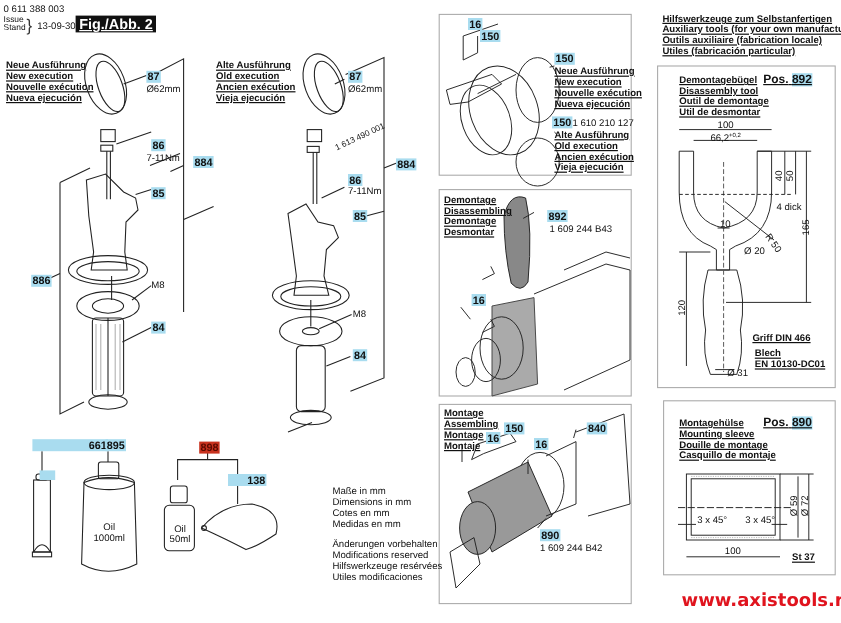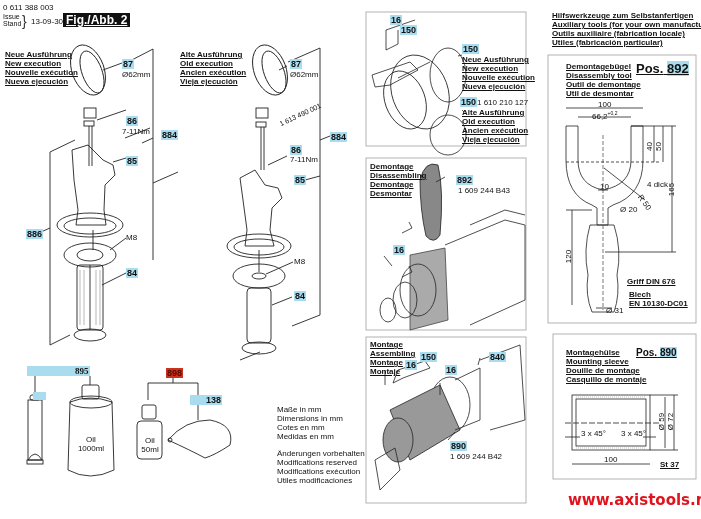--- a/index.html
+++ b/index.html
@@ -222,42 +222,42 @@
 <div class="abs t" style="left:278px;top:120px;font-size:7px;transform:rotate(-25deg);transform-origin:left top;">1 613 490 001</div>
 <div class="tag" style="left:290px;top:145px;">86</div>
 <div class="abs t" style="left:290px;top:155px;">7-11Nm</div>
 <div class="tag" style="left:330px;top:132px;">884</div>
 <div class="tag" style="left:294px;top:175px;">85</div>
 <div class="abs t" style="left:294px;top:257px;">M8</div>
 <div class="tag" style="left:294px;top:291px;">84</div>
 
 <div class="tag" style="left:27px;top:366px;padding-left:47px;">661</div>
 <div class="abs" style="left:33px;top:392px;width:13px;height:8px;background:#a9dcef;"></div>
-<div class="tag" style="left:74px;top:366px;font-family:Liberation Serif, serif;">895</div>
+<div class="tag" style="left:88px;top:366px;">895</div>
 <div class="abs t" style="left:76px;top:435px;text-align:center;width:30px;">
   <div>Oil</div>
     <div>1000ml</div>
 </div>
 <div class="tag red" style="left:166px;top:368px;">898</div>
 <div class="tag" style="left:190px;top:395px;padding-left:16px;">138</div>
 <div class="abs t" style="left:140px;top:436px;text-align:center;width:20px;">
   <div>Oil</div>
     <div>50ml</div>
 </div>
 
 <div class="abs t" style="left:277px;top:405px;">
   <div>Maße in mm</div>
     <div>Dimensions in mm</div>
     <div>Cotes en mm</div>
     <div>Medidas en mm</div>
 </div>
 <div class="abs t" style="left:277px;top:449px;">
   <div>Änderungen vorbehalten</div>
     <div>Modifications reserved</div>
-    <div>Modifications exécution</div>
+    <div>Hilfswerkzeuge resérvées</div>
     <div>Utiles modificaciones</div>
 </div>
 
 <div class="tag" style="left:390px;top:15px;">16</div>
 <div class="tag" style="left:400px;top:25px;">150</div>
 <div class="tag" style="left:462px;top:44px;">150</div>
 <div class="abs t b" style="left:462px;top:55px;">
   <div>Neue Ausführung</div>
     <div>New execution</div>
     <div>Nouvelle exécution</div>
@@ -301,34 +301,34 @@
     <div>Outils auxiliaire (fabrication locale)</div>
     <div>Utiles (fabricación particular)</div>
 </div>
 
 <div class="abs t b" style="left:566px;top:62px;">
   <div>Demontagebügel</div>
     <div>Disassembly tool</div>
     <div>Outil de demontage</div>
     <div>Util de desmontar</div>
 </div>
-<div class="abs b" style="left:636px;top:61px;font-size:13px;">
+<div class="abs b" style="left:636px;top:61px;font-size:10px;">
   <span>Pos.</span> <span style="background:#a9dcef;">892</span>
 </div>
 <div class="abs t" style="left:598px;top:100px;">100</div>
 <div class="abs t" style="left:592px;top:109px;"><span>66,2</span><sup style="font-size:5px;">+0,2</sup></div>
 <div class="abs t" style="left:645px;top:142px;transform:rotate(-90deg);">40</div>
 <div class="abs t" style="left:654px;top:142px;transform:rotate(-90deg);">50</div>
-<div class="abs t" style="left:647px;top:180px;">4 dick</div>
+<div class="abs t" style="left:647px;top:168px;">4 dick</div>
 <div class="abs t" style="left:665px;top:185px;transform:rotate(-90deg);">165</div>
 <div class="abs t" style="left:600px;top:182px;">10</div>
 <div class="abs t" style="left:636px;top:198px;transform:rotate(55deg);">R 50</div>
 <div class="abs t" style="left:620px;top:205px;">Ø 20</div>
 <div class="abs t" style="left:562px;top:252px;transform:rotate(-90deg);">120</div>
-<div class="abs t b" style="left:627px;top:277px;">Griff DIN 676</div>
+<div class="abs t b" style="left:627px;top:277px;">Griff DIN 466</div>
 <div class="abs t b" style="left:629px;top:290px;">
   <div>Blech</div>
     <div>EN 10130-DC01</div>
 </div>
 <div class="abs t" style="left:606px;top:306px;">Ø 31</div>
 
 <div class="abs t b" style="left:566px;top:348px;">
   <div>Montagehülse</div>
     <div>Mounting sleeve</div>
     <div>Douille de montage</div>

